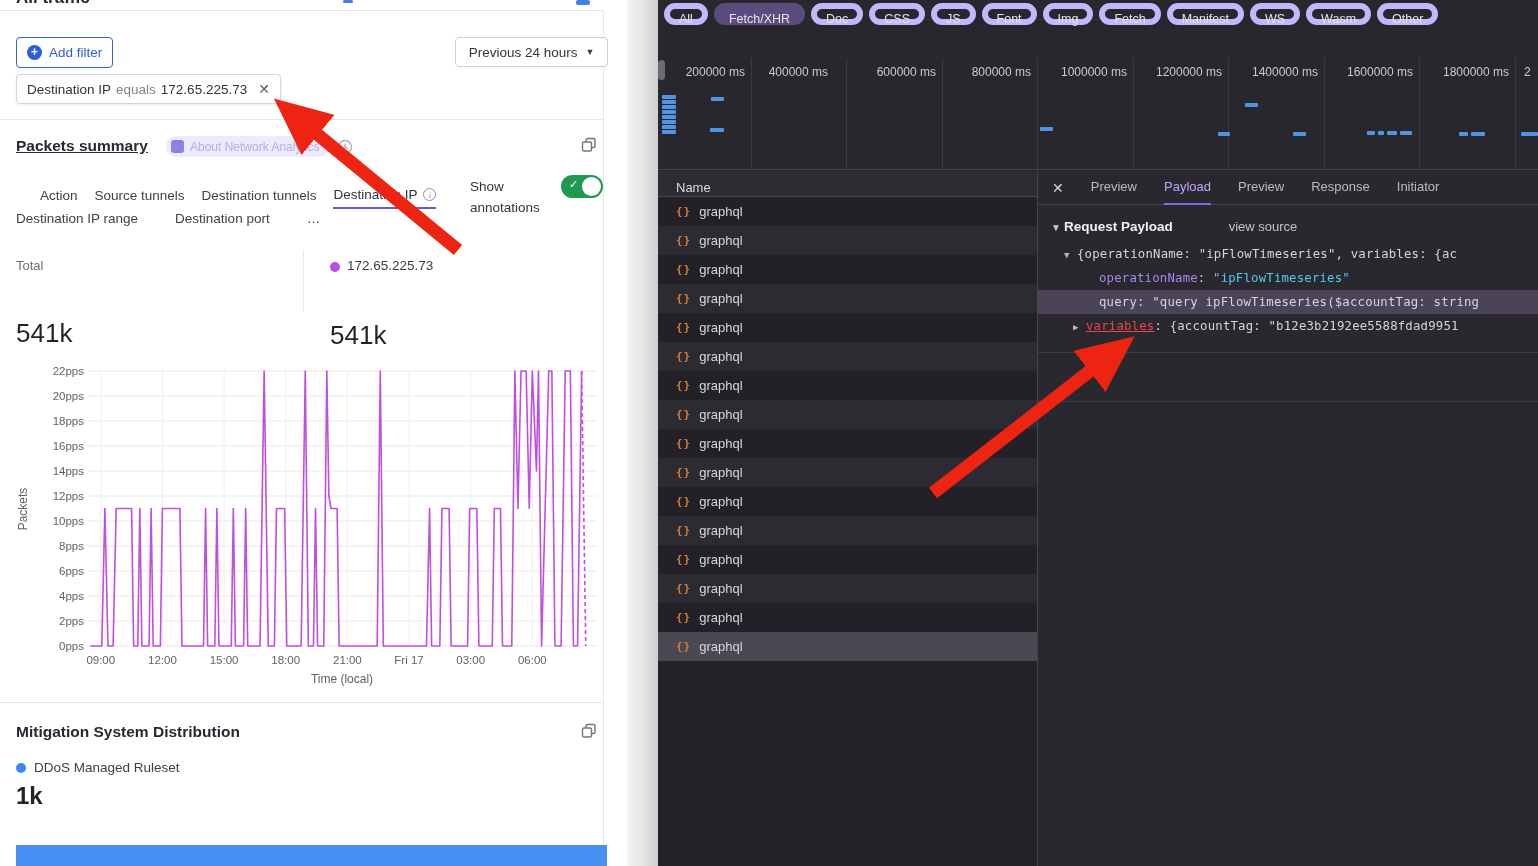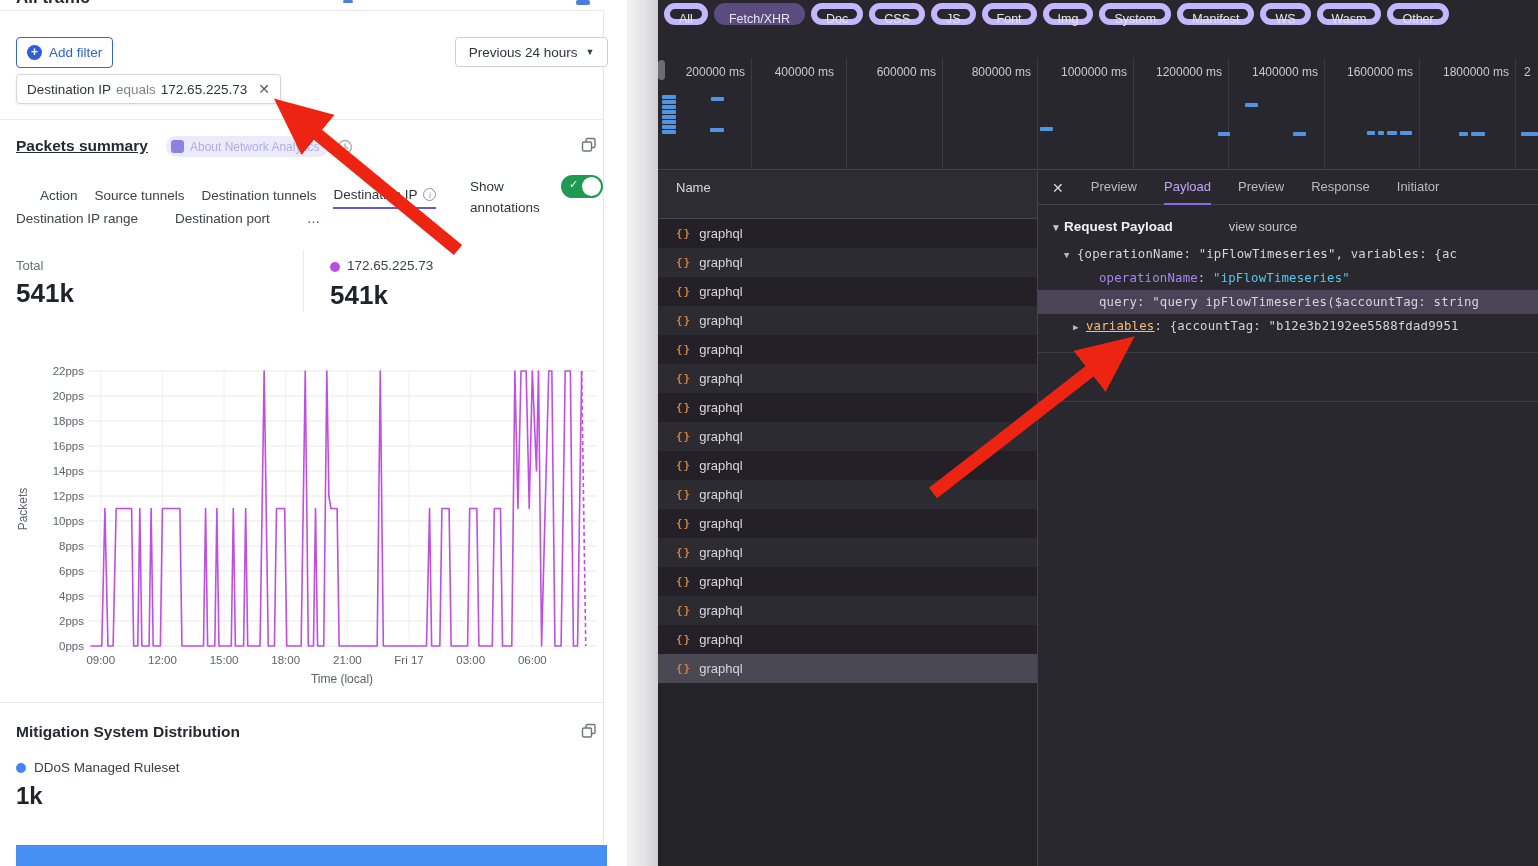--- a/index.html
+++ b/index.html
@@ -43,21 +43,21 @@
   .info-ic { width:13px; height:13px; border:1px solid #8d939a; border-radius:50%; color:#8d939a; font-size:9px;
     line-height:12px; text-align:center; font-style:italic; font-family:"Liberation Serif",serif; }
 
   .show-ann { position:absolute; left:470px; top:176px; width:84px; font-size:13.5px; color:#2f353c; line-height:21px; }
   .toggle { position:absolute; left:561px; top:175px; width:42px; height:23px; border-radius:12px; background:#1e9b50; cursor:pointer; }
   .toggle .tick { position:absolute; left:8px; top:3px; color:#fff; font-size:11px; }
   .toggle .knob { position:absolute; right:2px; top:2px; width:19px; height:19px; border-radius:50%; background:#fff; }
 
   .stat-sep { position:absolute; left:303px; top:250px; width:1px; height:62px; background:#e9e9ea; }
   .stat-label { position:absolute; font-size:13px; color:#6b7077; }
-  .stat-value { position:absolute; font-size:26px; font-weight:bold; color:#1f242b; }
+  .stat-value { position:absolute; font-size:26px; font-weight:normal; color:#1f242b;margin-top:40px; }
   .legend-dot { position:absolute; width:10px; height:10px; border-radius:50%; }
   .series-label { position:absolute; font-size:13.5px; color:#3a4149; }
 
   #packets-chart { position:absolute; left:0; top:355px; }
 
   .mit-title { position:absolute; left:16px; top:723px; font-size:15.5px; font-weight:bold; color:#242a31; }
   .mit-legend { position:absolute; left:34px; top:760px; font-size:13.5px; color:#3a4149; }
   .mit-value { position:absolute; left:16px; top:782px; font-size:24px; font-weight:bold; color:#1f242b; }
   .mit-bar { position:absolute; left:16px; top:845px; width:591px; height:21px; }
 
@@ -74,21 +74,21 @@
   .cb-item { display:flex; align-items:center; gap:8px; font-size:13px; color:#e0dfe4; cursor:pointer; }
   .cb-box { width:13px; height:13px; border:1.5px solid #97969c; border-radius:3px; background:#2e2d33; }
 
   .timeline { position:absolute; left:0; top:58px; width:880px; height:112px; border-bottom:1px solid #454449; overflow:hidden; }
   .tl-grid { position:absolute; top:0; width:1px; height:112px; background:#3b3a40; }
   .tl-label { position:absolute; top:7px; font-size:12px; color:#cbcad0; width:104px; text-align:right; white-space:nowrap; }
   .tl-mark { position:absolute; height:4px; border-radius:1px; background:#4f95e2; }
   .tl-handle { position:absolute; left:0px; top:2px; width:7px; height:20px; border-radius:4px; background:#6d6c72; }
 
   .name-col { position:absolute; left:0; top:171px; width:380px; height:695px; background:#242328; border-right:1px solid #454449; }
-  .name-header { height:48px; line-height:34px; background:#2d2c32; border-bottom:1px solid #454449;
+  .name-header { height:26px; line-height:34px; background:#2d2c32; border-bottom:1px solid #454449;
     padding-left:18px; font-size:13px; color:#dadade; }
   .req-row { height:29px; display:flex; align-items:center; padding-left:18px; gap:8px; cursor:pointer; }
   .req-row.odd { background:#232127; } .req-row.even { background:#2d2b32; }
   .req-row.sel { background:#4a4852; }
   .req-ic { color:#d3803b; font-size:11px; font-weight:bold; font-family:"DejaVu Sans Mono",monospace; letter-spacing:1px; }
   .req-name { font-size:13px; color:#d8d7dc; }
 
   .detail-col { position:absolute; left:380px; top:171px; width:500px; height:695px; background:#29282e; }
   .dt-tabbar { height:34px; display:flex; align-items:center; padding-left:14px; gap:27px;
     border-bottom:1px solid #454449; font-size:13px; color:#bbbac1; }
@@ -98,21 +98,21 @@
   .pl-section { display:flex; align-items:baseline; padding:14px 0 8px 13px; }
   .pl-caret { color:#c8c7cd; font-size:10px; margin-right:3px; }
   .pl-title { font-size:13.5px; font-weight:bold; color:#f1f0f5; }
   .pl-viewsrc { margin-left:56px; font-size:13px; color:#c3c2c8; cursor:pointer; }
   .pl-line { height:24px; line-height:24px; white-space:nowrap; overflow:hidden;
     font-family:"DejaVu Sans Mono",monospace; font-size:12.3px; letter-spacing:.2px; }
   .pl-line .lc { display:inline-block; width:13px; color:#b9b8bf; font-size:9px; }
   .pl-line.hl { background:#4b4459; }
   .ind0 { padding-left:26px; } .ind1 { padding-left:48px; } .ind1a { padding-left:35px; }
   .seg-plain { color:#d6d5db; } .seg-key { color:#a886ee; } .seg-string { color:#53c9f0; }
-  .seg-key-u { color:#fdba74; text-decoration:underline;margin-top:31px; }
+  .seg-key-u { color:#ef4444; text-decoration:underline;margin-top:31px; }
   .faint-line { position:absolute; left:0; width:500px; height:1px; background:#3d3c42; }
 
   .annotations { position:absolute; left:0; top:0; z-index:60; pointer-events:none; }
   svg text { font-family:"Liberation Sans",sans-serif; }
 </style>
 </head>
 <body>
 
 <div class="stage">
 
@@ -258,33 +258,33 @@
 
   <div class="devtools">
     <div class="pill-bar">
         <div class="pill">All</div>
         <div class="pill active">Fetch/XHR</div>
         <div class="pill">Doc</div>
         <div class="pill">CSS</div>
         <div class="pill">JS</div>
         <div class="pill">Font</div>
         <div class="pill">Img</div>
-        <div class="pill">System</div>
+        <div class="pill">Fetch</div>
         <div class="pill">Manifest</div>
         <div class="pill">WS</div>
         <div class="pill">Wasm</div>
         <div class="pill">Other</div>
       </div>
 
     <div class="timeline">
       <div class="tl-handle"></div>
     <div class="tl-grid" style="left: 93px;"></div>
         <div class="tl-label" style="left: -17px;">200000 ms</div>
         <div class="tl-grid" style="left: 188px;"></div>
-        <div class="tl-label" style="left: 72px;">400000 ms</div>
+        <div class="tl-label" style="left: 66px;">400000 ms</div>
         <div class="tl-grid" style="left: 284px;"></div>
         <div class="tl-label" style="left: 174px; padding-left: 12px;">600000 ms</div>
         <div class="tl-grid" style="left: 379px;"></div>
         <div class="tl-label" style="left: 269px;">800000 ms</div>
         <div class="tl-grid" style="left: 475px;"></div>
         <div class="tl-label" style="left: 365px;">1000000 ms</div>
         <div class="tl-grid" style="left: 570px;"></div>
         <div class="tl-label" style="left: 460px;">1200000 ms</div>
         <div class="tl-grid" style="left: 666px;"></div>
         <div class="tl-label" style="left: 556px;">1400000 ms</div>

